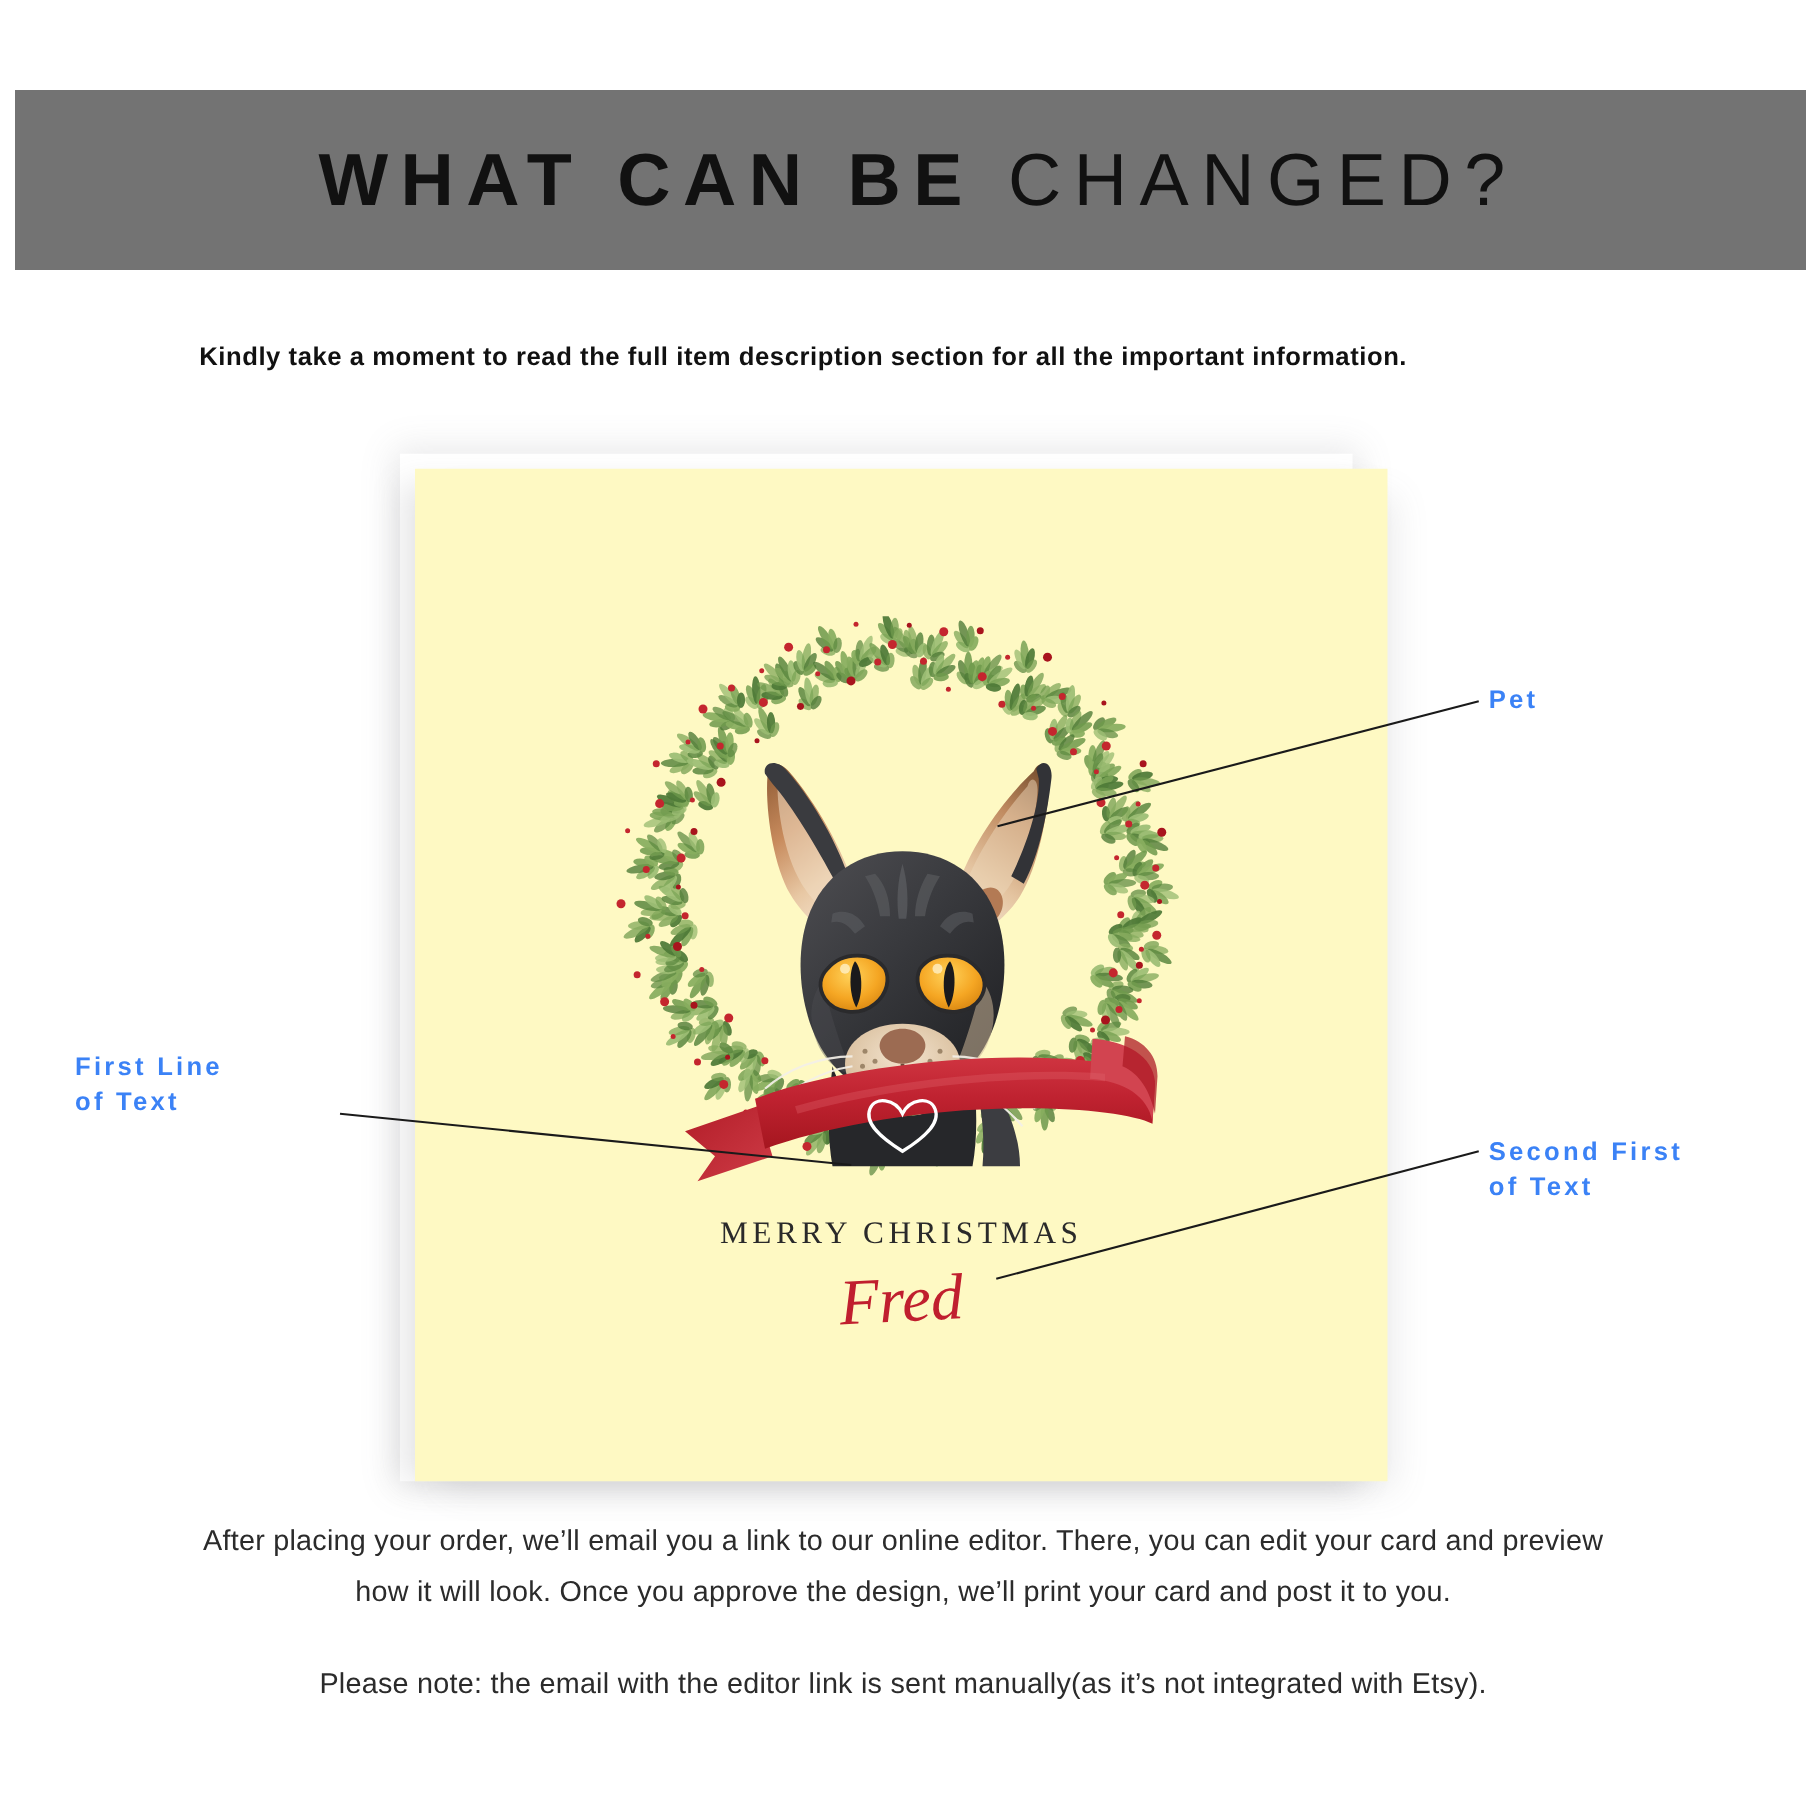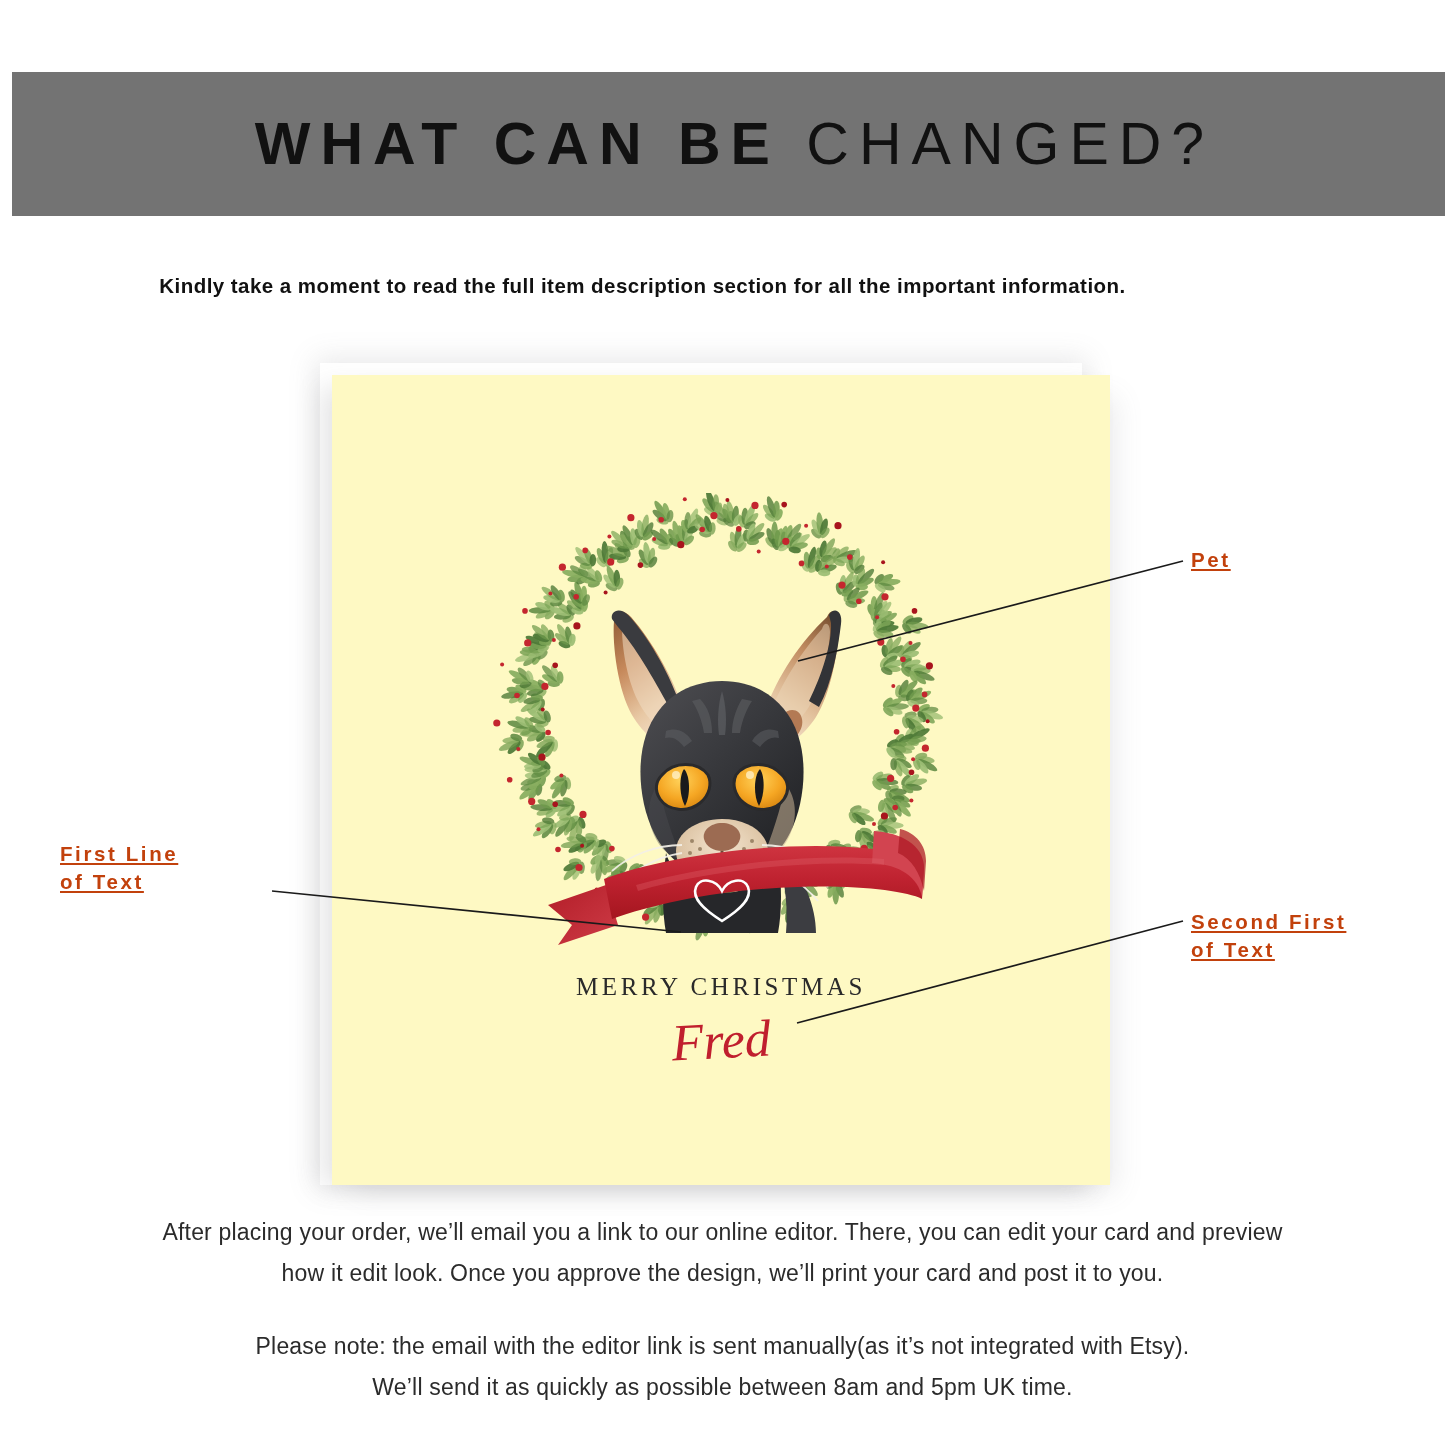--- a/index.html
+++ b/index.html
@@ -66,21 +66,21 @@
     font-family:"Liberation Serif", serif;
     font-size:52px; color:#c01f2e;
     font-style:italic; font-weight:400;
     transform:rotate(-3deg);
   }
 
   
   .anno{
     position:absolute;
     font-size:20.5px; font-weight:700; letter-spacing:2.6px;
-    line-height:1.35; color:#c2410c; white-space:nowrap;text-decoration:underline;
+    line-height:1.35; color:#3b82f6; white-space:nowrap;
   }
   #anno-pet{ left:1191px; top:546px; }
   #anno-first{ left:60px; top:840px; width:250px; text-align:left; }
   #anno-second{ left:1191px; top:908px; text-align:left; }
 
   #leader-lines{ position:absolute; left:0; top:0; width:1445px; height:1445px; pointer-events:none; }
 
   
   .footer-p{
     position:absolute; left:0; width:1445px; text-align:center;
@@ -1304,18 +1304,17 @@
   <div>of Text</div>
 </div>
 
 <div class="anno" id="anno-second">
   <div>Second First</div>
   <div>of Text</div>
 </div>
 
 <div class="footer-p" id="footer-p1">
   <div>After placing your order, we’ll email you a link to our online editor. There, you can edit your card and preview</div>
-  <div>how it edit look. Once you approve the design, we’ll print your card and post it to you.</div>
+  <div>how it will look. Once you approve the design, we’ll print your card and post it to you.</div>
 </div>
 <div class="footer-p" id="footer-p2">
   <div>Please note: the email with the editor link is sent manually(as it’s not integrated with Etsy).</div>
-  <div>We’ll send it as quickly as possible between 8am and 5pm UK time.</div>
 </div>
 
 </body></html>

